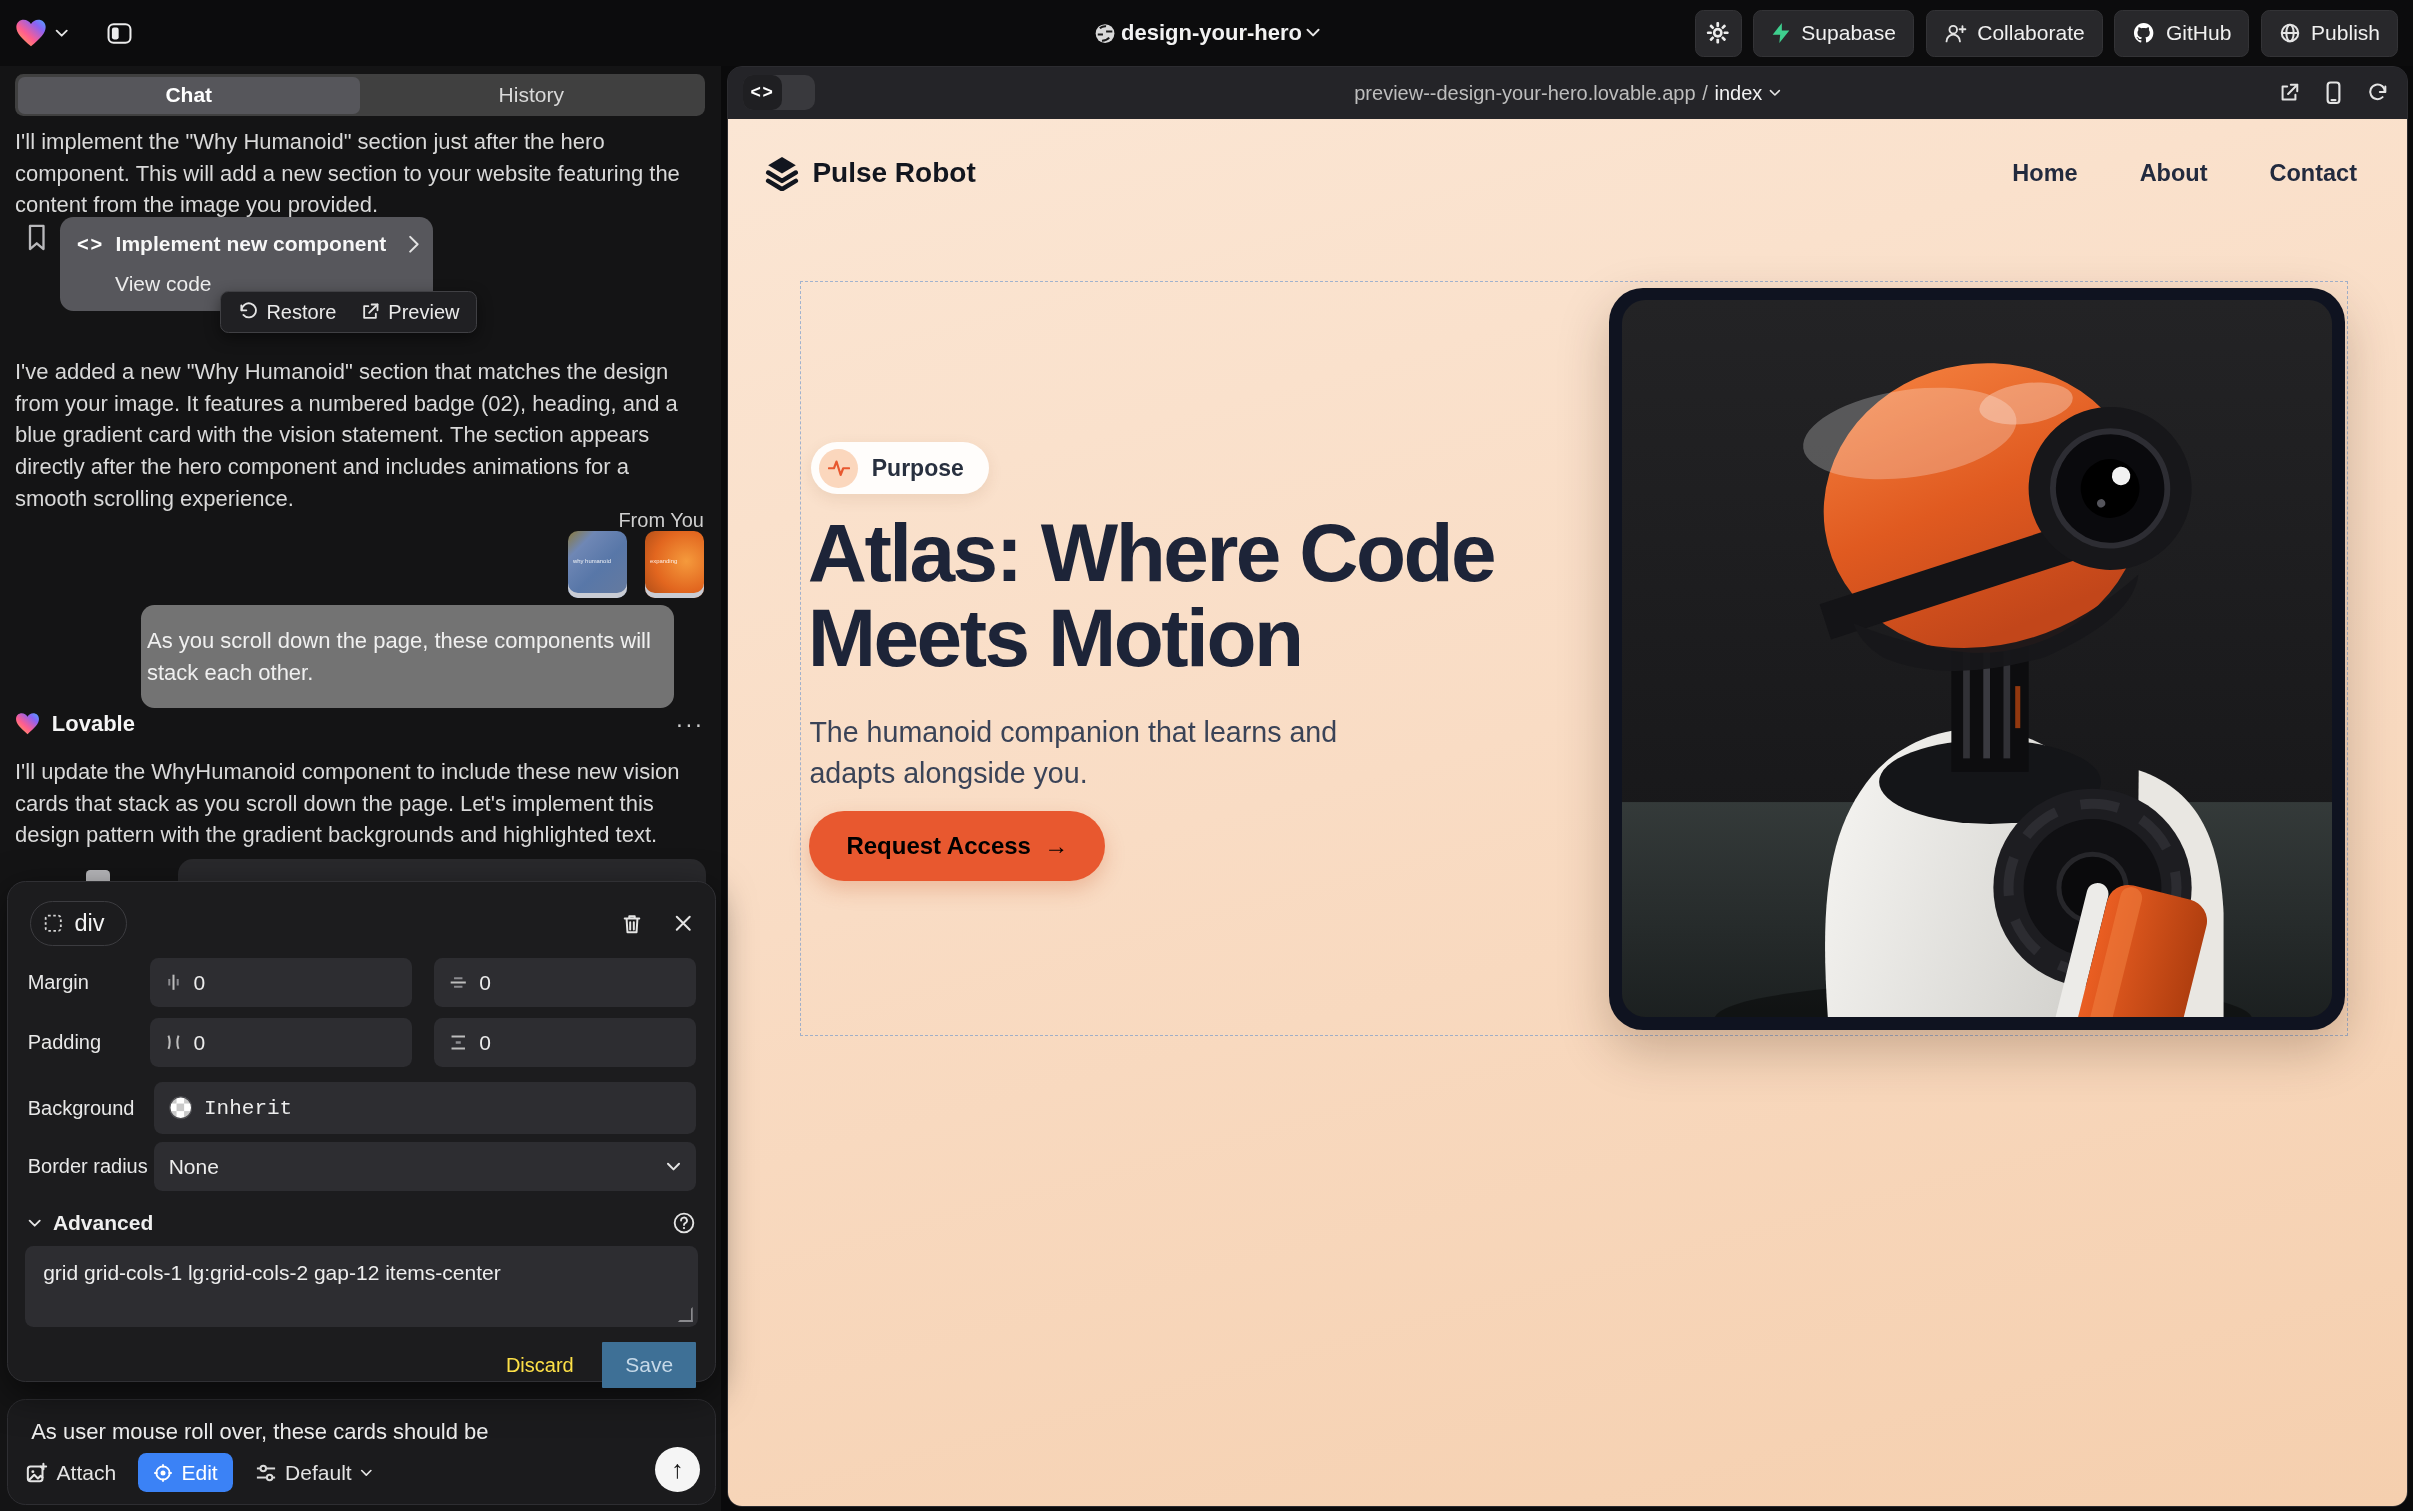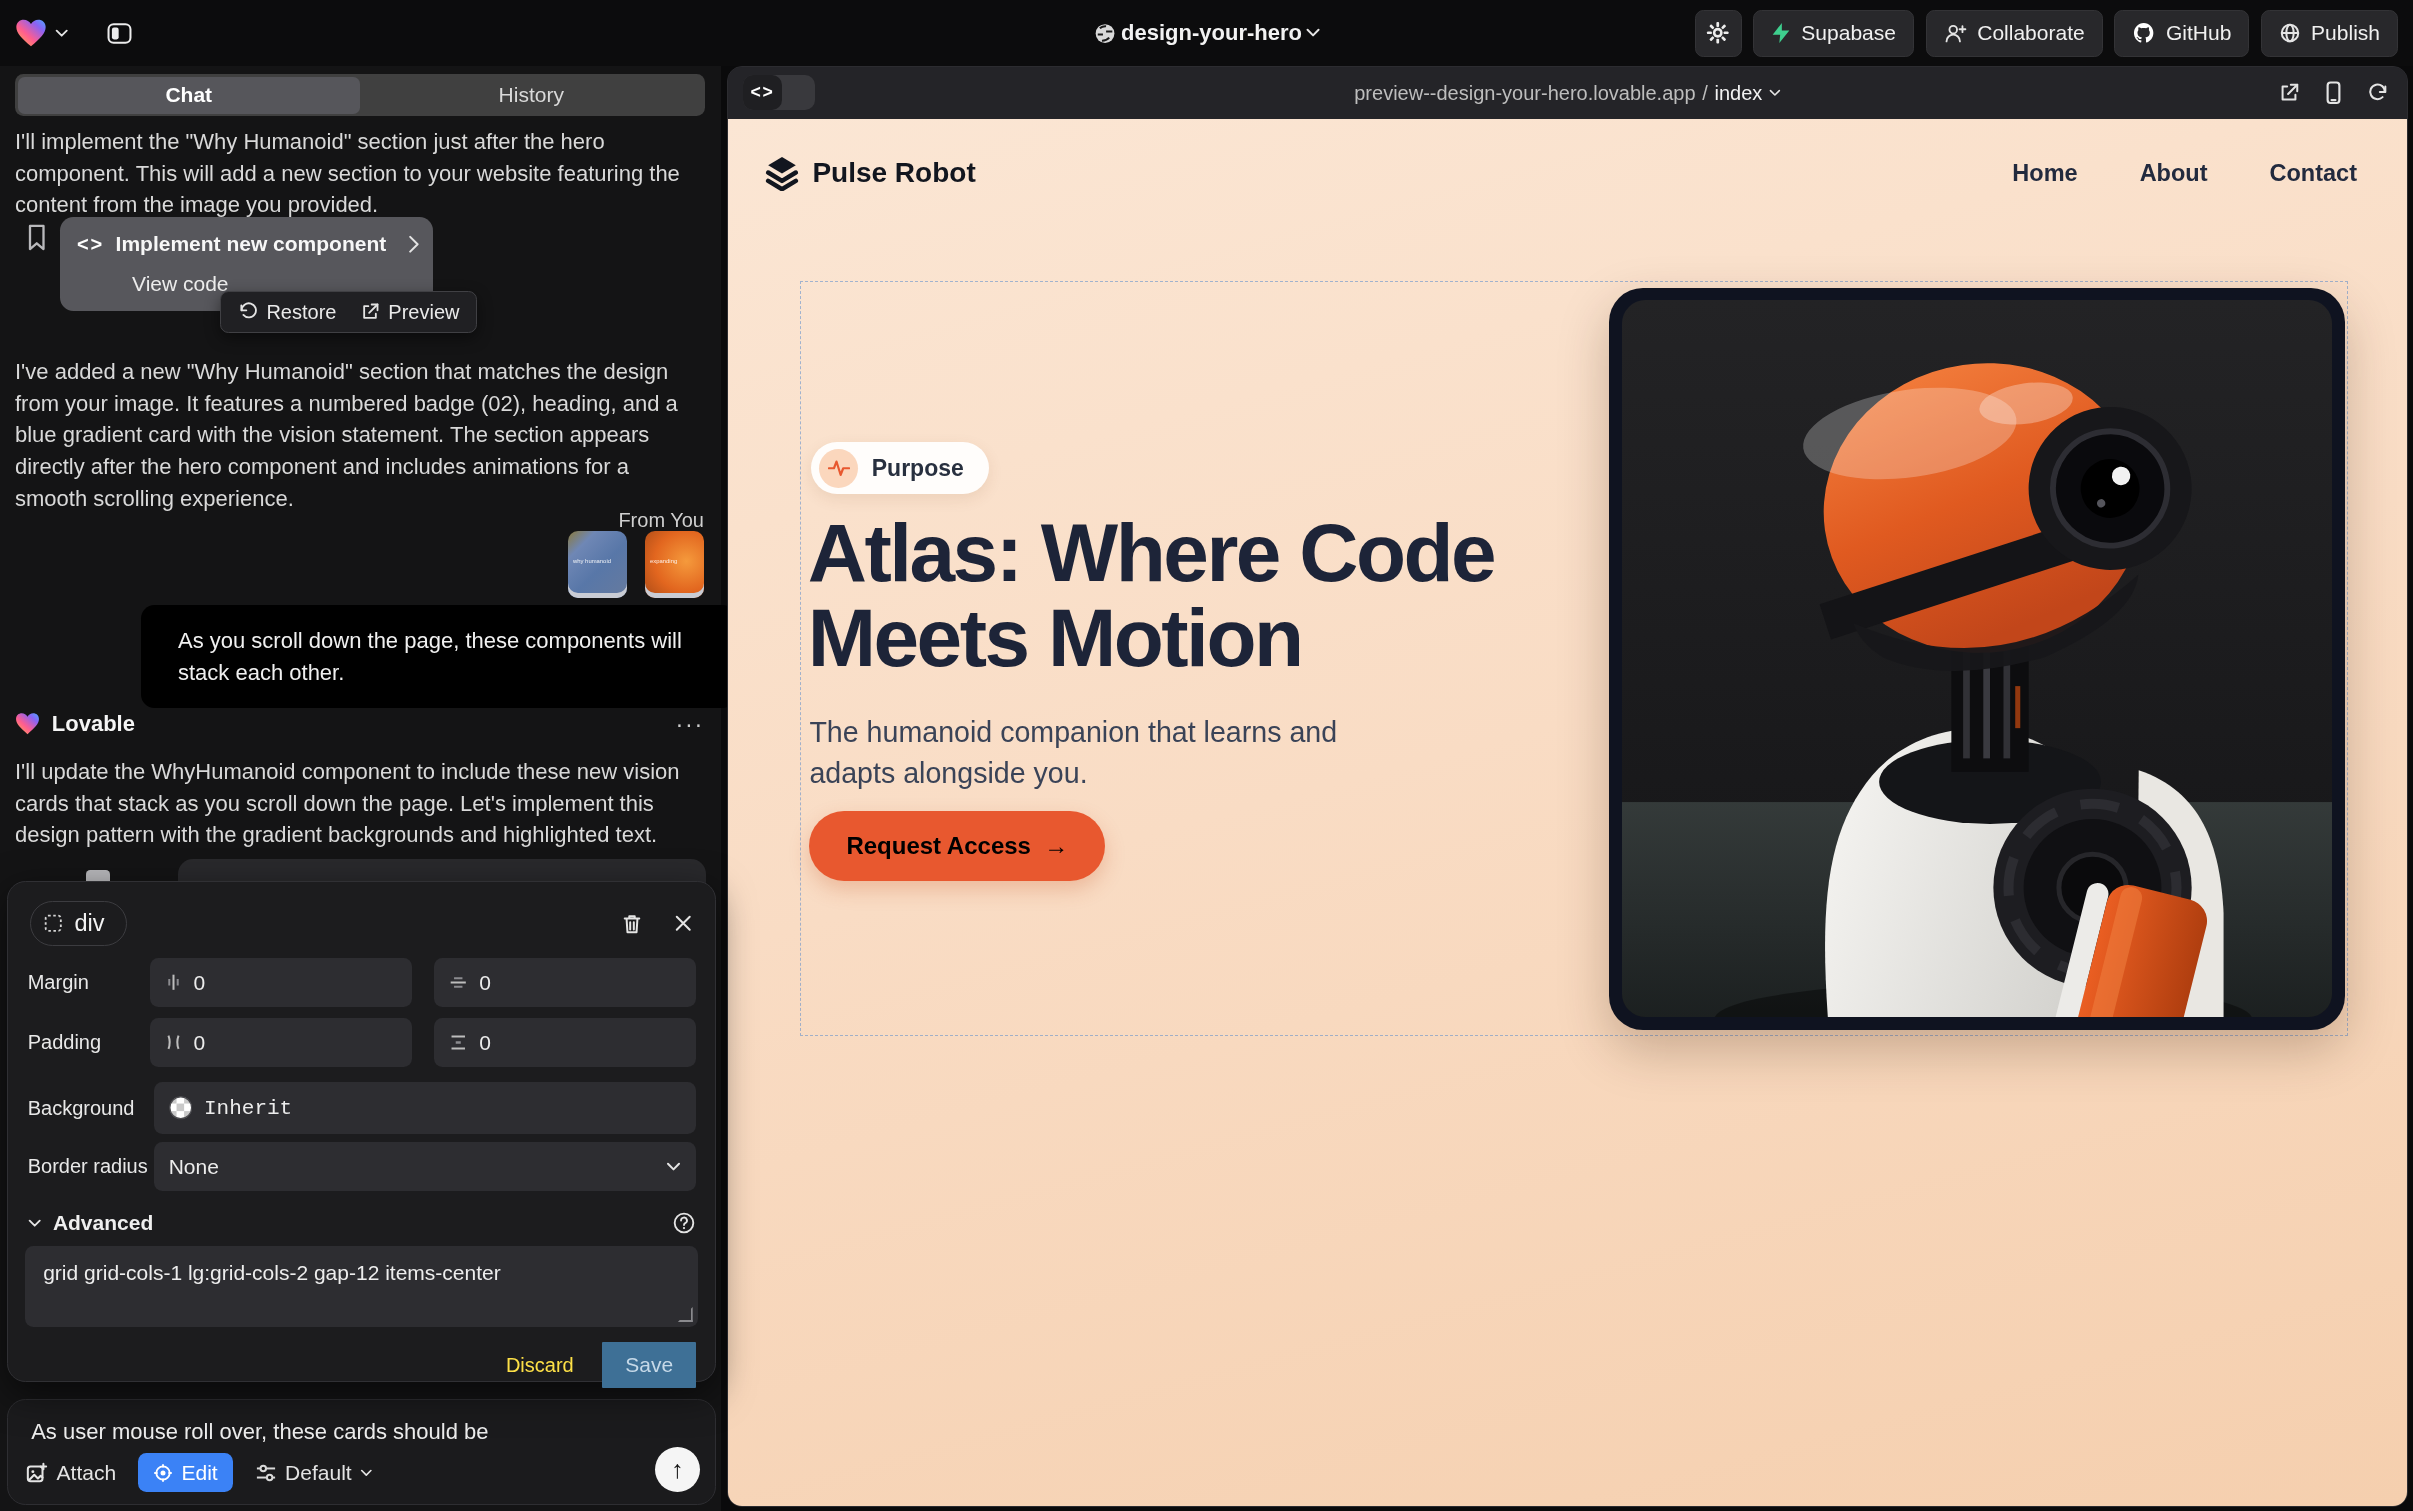--- a/index.html
+++ b/index.html
@@ -29,33 +29,33 @@
        border-radius:6.7px;cursor:pointer;}
   .tab.active{background:#56565b;color:#ffffff;font-weight:700;}
   .msg{position:absolute;left:15px;font-size:22px;line-height:1.44;color:#d9d9d9;}
   .bookmark{position:absolute;cursor:pointer;}
   .comp-card{position:absolute;left:60px;top:151px;width:373px;height:94px;background:#57575c;
              border-radius:13.4px;cursor:pointer;}
   .comp-row1{position:absolute;left:17px;top:15px;right:13.4px;display:flex;align-items:center;gap:11.8px;
              font-size:21px;font-weight:700;color:#f7f7f7;}
   .comp-code{font-size:20px;font-weight:700;letter-spacing:1.7px;color:#ffffff;}
   .comp-chev{margin-left:auto;}
-  .comp-row2{position:absolute;left:55px;top:55px;font-size:21px;color:#ececec;cursor:pointer;margin-left:17px;}
+  .comp-row2{position:absolute;left:55px;top:55px;font-size:21px;color:#ececec;cursor:pointer;}
   .hover-toolbar{position:absolute;left:220px;top:225px;height:40px;background:#202023;
                  border:0.8px solid #404044;border-radius:8.4px;display:flex;align-items:center;
                  gap:23.5px;padding:0 17px;box-shadow:0 5px 15px rgba(0,0,0,.45);}
   .ht-item{display:flex;align-items:center;gap:8.4px;font-size:20px;color:#eaeaea;cursor:pointer;}
   .from-you{position:absolute;right:17px;top:443px;font-size:20px;color:#cfcfcf;}
   .thumb{position:absolute;top:465px;width:59px;height:67px;border-radius:10px;cursor:pointer;
          overflow:hidden;box-shadow:inset 0 -5px 0 #c9ccd4;}
   .thumb.t1{left:568px;background:linear-gradient(135deg,#8a7a3e 0%,#6f87b5 22%,#5877a8 55%,#667a9e 100%);}
   .thumb.t2{left:645px;background:radial-gradient(120% 100% at 70% 45%,#f59a3c 0%,#e2661f 45%,#8a3b12 100%);}
   .thumb-txt{position:absolute;left:5px;top:27px;font-size:5.9px;line-height:1.3;color:#ffffff;opacity:.9;}
-  .bubble{position:absolute;left:141px;top:539px;width:521px;background:#000000;border-radius:13.4px;
-          padding:20px 37px;font-size:22px;line-height:1.44;color:#f0f0f0;}
+  .bubble{position:absolute;left:141px;top:539px;width:521px;background:#737373;border-radius:13.4px;
+          padding:20px 6px;font-size:22px;line-height:1.44;color:#f0f0f0;}
   .lov-row{position:absolute;left:15px;top:645px;right:17px;display:flex;align-items:center;gap:11.8px;}
   .lov-name{font-size:22px;font-weight:700;color:#f5f5f5;}
   .dots{margin-left:auto;font-size:23.5px;letter-spacing:1.7px;color:#cdcdcd;cursor:pointer;line-height:8.4px;}
   .ghost-card{position:absolute;left:178px;top:793px;right:15px;height:34px;background:#29292c;
               border-radius:15px 15px 0 0;}
   .ghost-bm{position:absolute;left:86px;top:804px;width:23.5px;height:11.8px;background:#b9b9bc;border-radius:4.2px 4.2px 0 0;}
 
   
   .inspector{position:absolute;left:6.7px;top:815px;width:709px;height:501px;background:#1c1c1e;
              border:0.8px solid #303034;border-radius:18.5px;box-shadow:0 11.8px 37px rgba(0,0,0,.55);z-index:6;box-sizing:border-box;}

